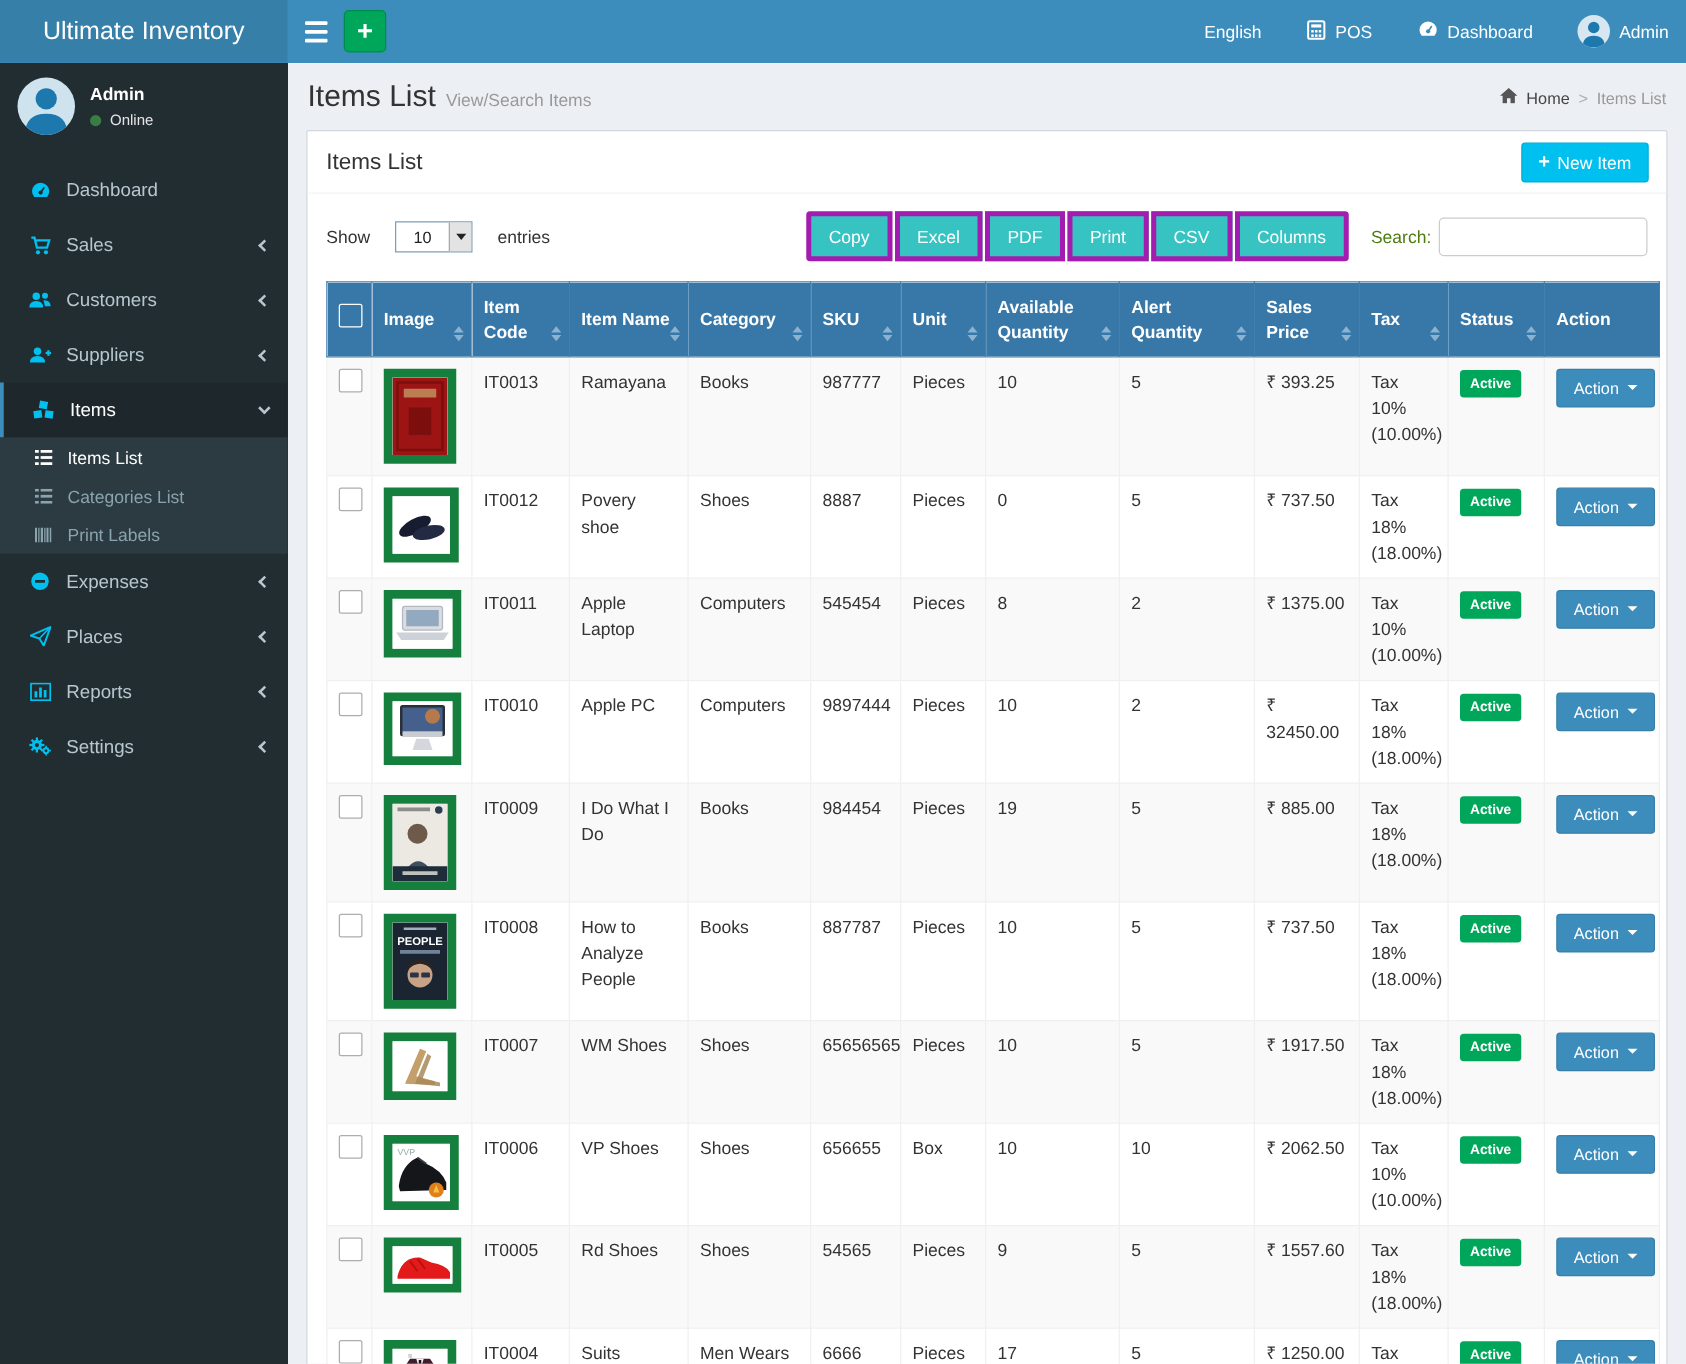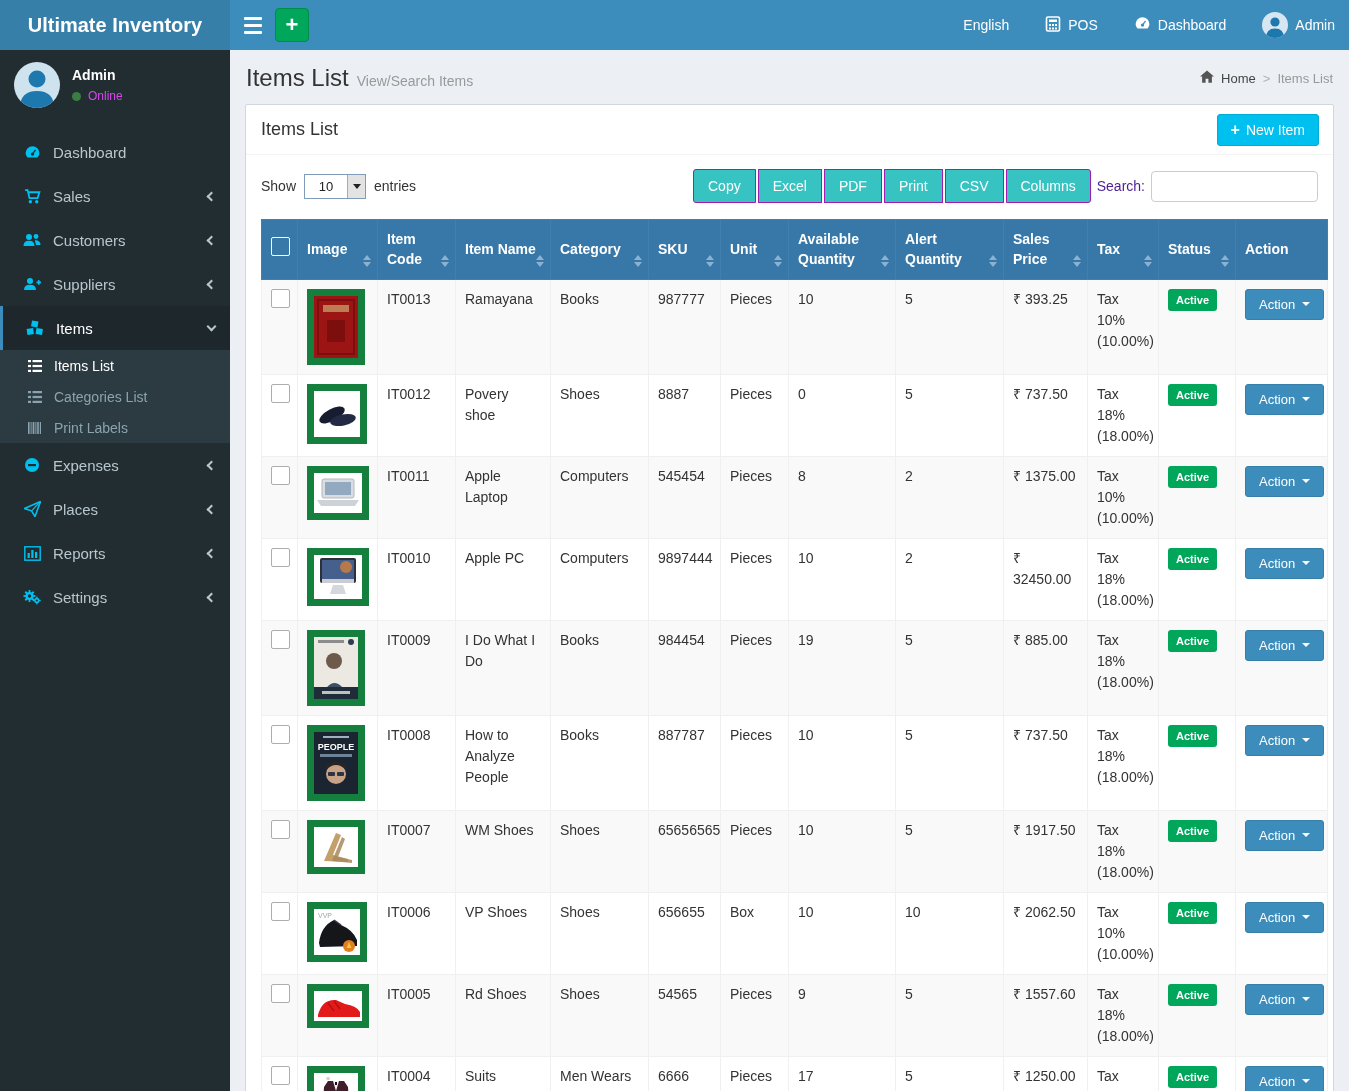--- a/index.html
+++ b/index.html
@@ -1,36 +1,36 @@
 <!DOCTYPE html>
 <html><head>
 <meta charset="utf-8">
 <style>
   * { margin:0; padding:0; box-sizing:border-box; }
   html,body { width:1349px; height:1091px; font-family:"Liberation Sans", sans-serif; background:#ecf0f5; overflow:hidden; }
 
   
   .topbar { position:fixed; top:0; left:0; width:100%; height:50px; display:flex; z-index:10; }
-  .logo { width:230px; height:50px; background:#367fa9; color:#fff; font-size:20px; font-weight:bold;
+  .logo { width:230px; height:50px; background:#367fa9; color:#fff; font-size:20px; font-weight:normal;
           display:flex; align-items:center; justify-content:center; }
   .navbar { flex:1; background:#3c8dbc; display:flex; align-items:center; color:#fff; }
   .hamburger { width:45px; height:50px; display:flex; flex-direction:column; gap:4px; align-items:center; justify-content:center; cursor:pointer; }
   .hamburger span { width:18px; height:3px; background:#fff; border-radius:1px; }
   .quick-add { width:34px; height:34px; background:#00a65a; border:1px solid #008d4c; border-radius:4px;
                color:#fff; font-size:22px; font-weight:bold; line-height:30px; text-align:center; cursor:pointer; }
   .nav-right { margin-left:auto; display:flex; align-items:center; gap:8px; height:50px; }
   .nav-item { display:flex; align-items:center; gap:7px; padding:0 14px; height:50px; font-size:14px; cursor:pointer; }
   .nav-avatar { width:26px; height:26px; border-radius:50%; background:#d6e7f2; display:inline-flex; align-items:flex-end; justify-content:center; overflow:hidden; }
 
   
   .sidebar { position:fixed; top:50px; left:0; width:230px; height:1041px; background:#222d32; z-index:9; }
   .user-panel { display:flex; align-items:center; gap:12px; padding:12px 14px 14px 14px; }
   .user-avatar { width:46px; height:46px; border-radius:50%; background:#cfe3ee; overflow:hidden; display:flex; align-items:flex-end; justify-content:center; }
   .user-name { color:#fff; font-weight:bold; font-size:14px; margin-bottom:6px; }
-  .user-status { display:flex; align-items:center; gap:7px; color:#d946ef; font-size:12px; }
+  .user-status { display:flex; align-items:center; gap:7px; color:#e5e5e5; font-size:12px; }
   .status-dot { width:9px; height:9px; border-radius:50%; background:#3a7d44; display:inline-block; }
   .menu { list-style:none; margin-top:8px; }
   .menu-item { display:flex; align-items:center; height:44px; padding:0 15px 0 17px; color:#b8c7ce; font-size:15px; cursor:pointer; border-left:3px solid transparent; }
   .menu-item .mi-icon { width:24px; display:inline-flex; justify-content:center; margin-right:9px; }
   .menu-item.active { background:#1e282c; color:#fff; border-left-color:#3c8dbc;padding-left:20px; }
   .chev { margin-left:auto; width:7px; height:7px; border-left:2px solid #b8c7ce; border-bottom:2px solid #b8c7ce; transform:rotate(45deg); }
   .chev.down { transform:rotate(-45deg); margin-top:-3px; }
   .submenu { list-style:none; background:#2c3b41; }
   .submenu-item { display:flex; align-items:center; height:31px; padding-left:24px; color:#8aa4af; font-size:14px; cursor:pointer; }
   .submenu-item .mi-icon { width:22px; display:inline-flex; justify-content:center; margin-right:8px; }
@@ -45,32 +45,32 @@
   .breadcrumb .sep { color:#a9b1bd; }
   .breadcrumb .current { color:#999; }
 
   .box { background:#fff; border:1px solid #d2d6de; border-radius:2px; margin:0 15px 15px 15px; }
   .box-header { position:relative; padding:14px 15px; border-bottom:1px solid #f4f4f4; }
   .box-title { font-size:18px; color:#333; }
   .new-item-btn { position:absolute; right:14px; top:9px; background:#00c0ef; border:1px solid #00acd6; color:#fff;
                   border-radius:3px; font-size:14px; padding:7px 13px; cursor:pointer; display:flex; align-items:center; gap:6px; }
   .new-item-btn .plus { font-weight:bold; font-size:16px; line-height:14px; }
 
-  .controls { display:flex; align-items:center; padding:14px 15px 10px 15px; }
+  .controls { display:flex; align-items:center; padding:14px 15px 10px 15px;gap:12px; }
   .show-label, .entries-label { font-size:14px; color:#333; }
   .length-select { display:inline-flex; align-items:stretch; border:1px solid #7f9db9; background:#fff; margin:0 8px; height:25px; width:62px; cursor:pointer; }
   .length-value { flex:1; font-size:13px; color:#222; display:flex; align-items:center; justify-content:center; }
   .select-arrow { width:18px; background:#e3e3e3; border-left:1px solid #aaa; display:flex; align-items:center; justify-content:center; }
   .select-arrow:after { content:""; border-left:4px solid transparent; border-right:4px solid transparent; border-top:5px solid #222; }
   .export-group { margin-left:auto; display:flex; gap:2px; }
-  .export-btn { background:#38c3c3; border:1px solid #a21caf; color:#fff; font-size:14px; padding:8px 14px; cursor:pointer; }
+  .export-btn { background:#38c3c3; border:4px solid #a21caf; color:#fff; font-size:14px; padding:8px 14px; cursor:pointer; }
   .export-btn:first-child { border-radius:3px 0 0 3px; }
   .export-btn:last-child { border-radius:0 3px 3px 0; }
   .search-wrap { display:flex; align-items:center; gap:6px; margin-left:6px; }
-  .search-label { font-size:14px; color:#4c1d95; }
+  .search-label { font-size:14px; color:#4d7c0f; }
   .search-input { width:167px; height:31px; border:1px solid #ccc; border-radius:4px; padding:4px 8px; font-size:14px; font-family:"Liberation Sans",sans-serif; }
 
   
   .table-area { padding:6px 15px 0 15px; }
   table.items { width:100%; border-collapse:collapse; table-layout:fixed; font-size:14px; }
   table.items th { background:#3878a8; color:#fff; text-align:left; font-weight:bold; padding:9px 9px; vertical-align:middle;
                    border:1px solid #417fae; line-height:1.45; position:relative; }
   .sort-icon { position:absolute; right:6px; bottom:12px; display:inline-flex; flex-direction:column; gap:2px; opacity:.55; }
   .sort-icon i { display:block; width:0; height:0; border-left:4px solid transparent; border-right:4px solid transparent; }
   .sort-icon .up { border-bottom:5px solid #cfe3f1; }

